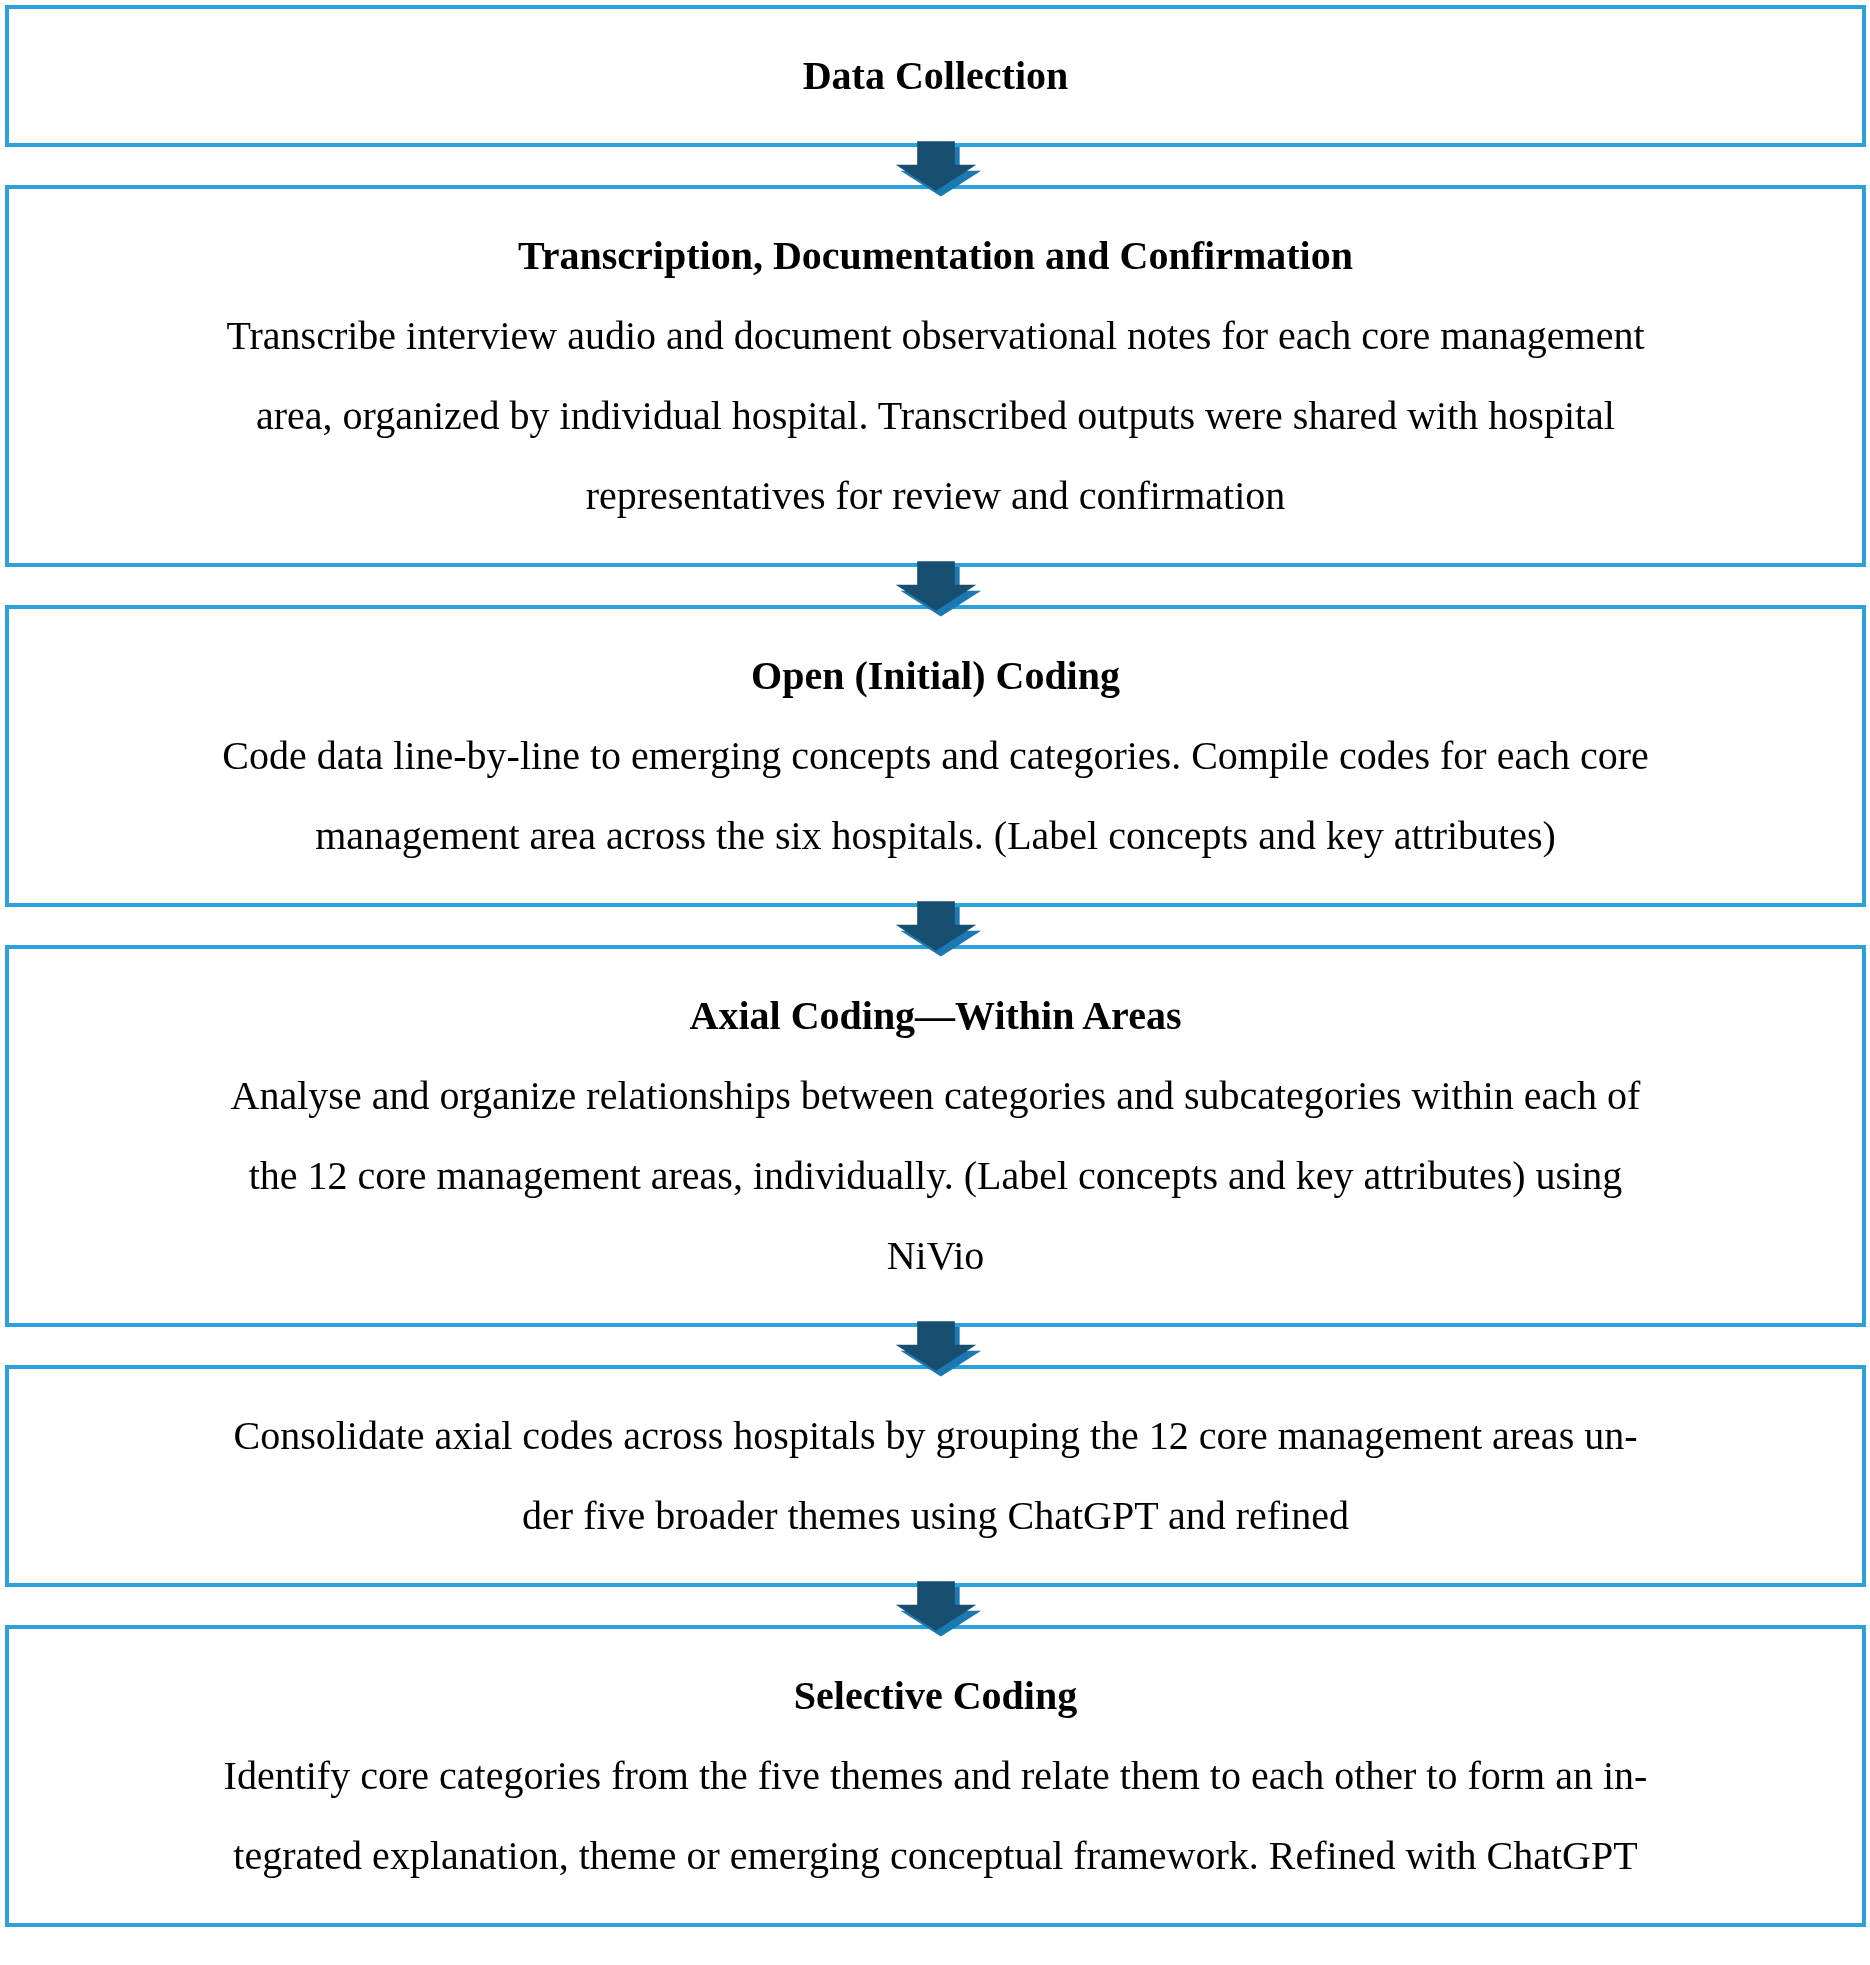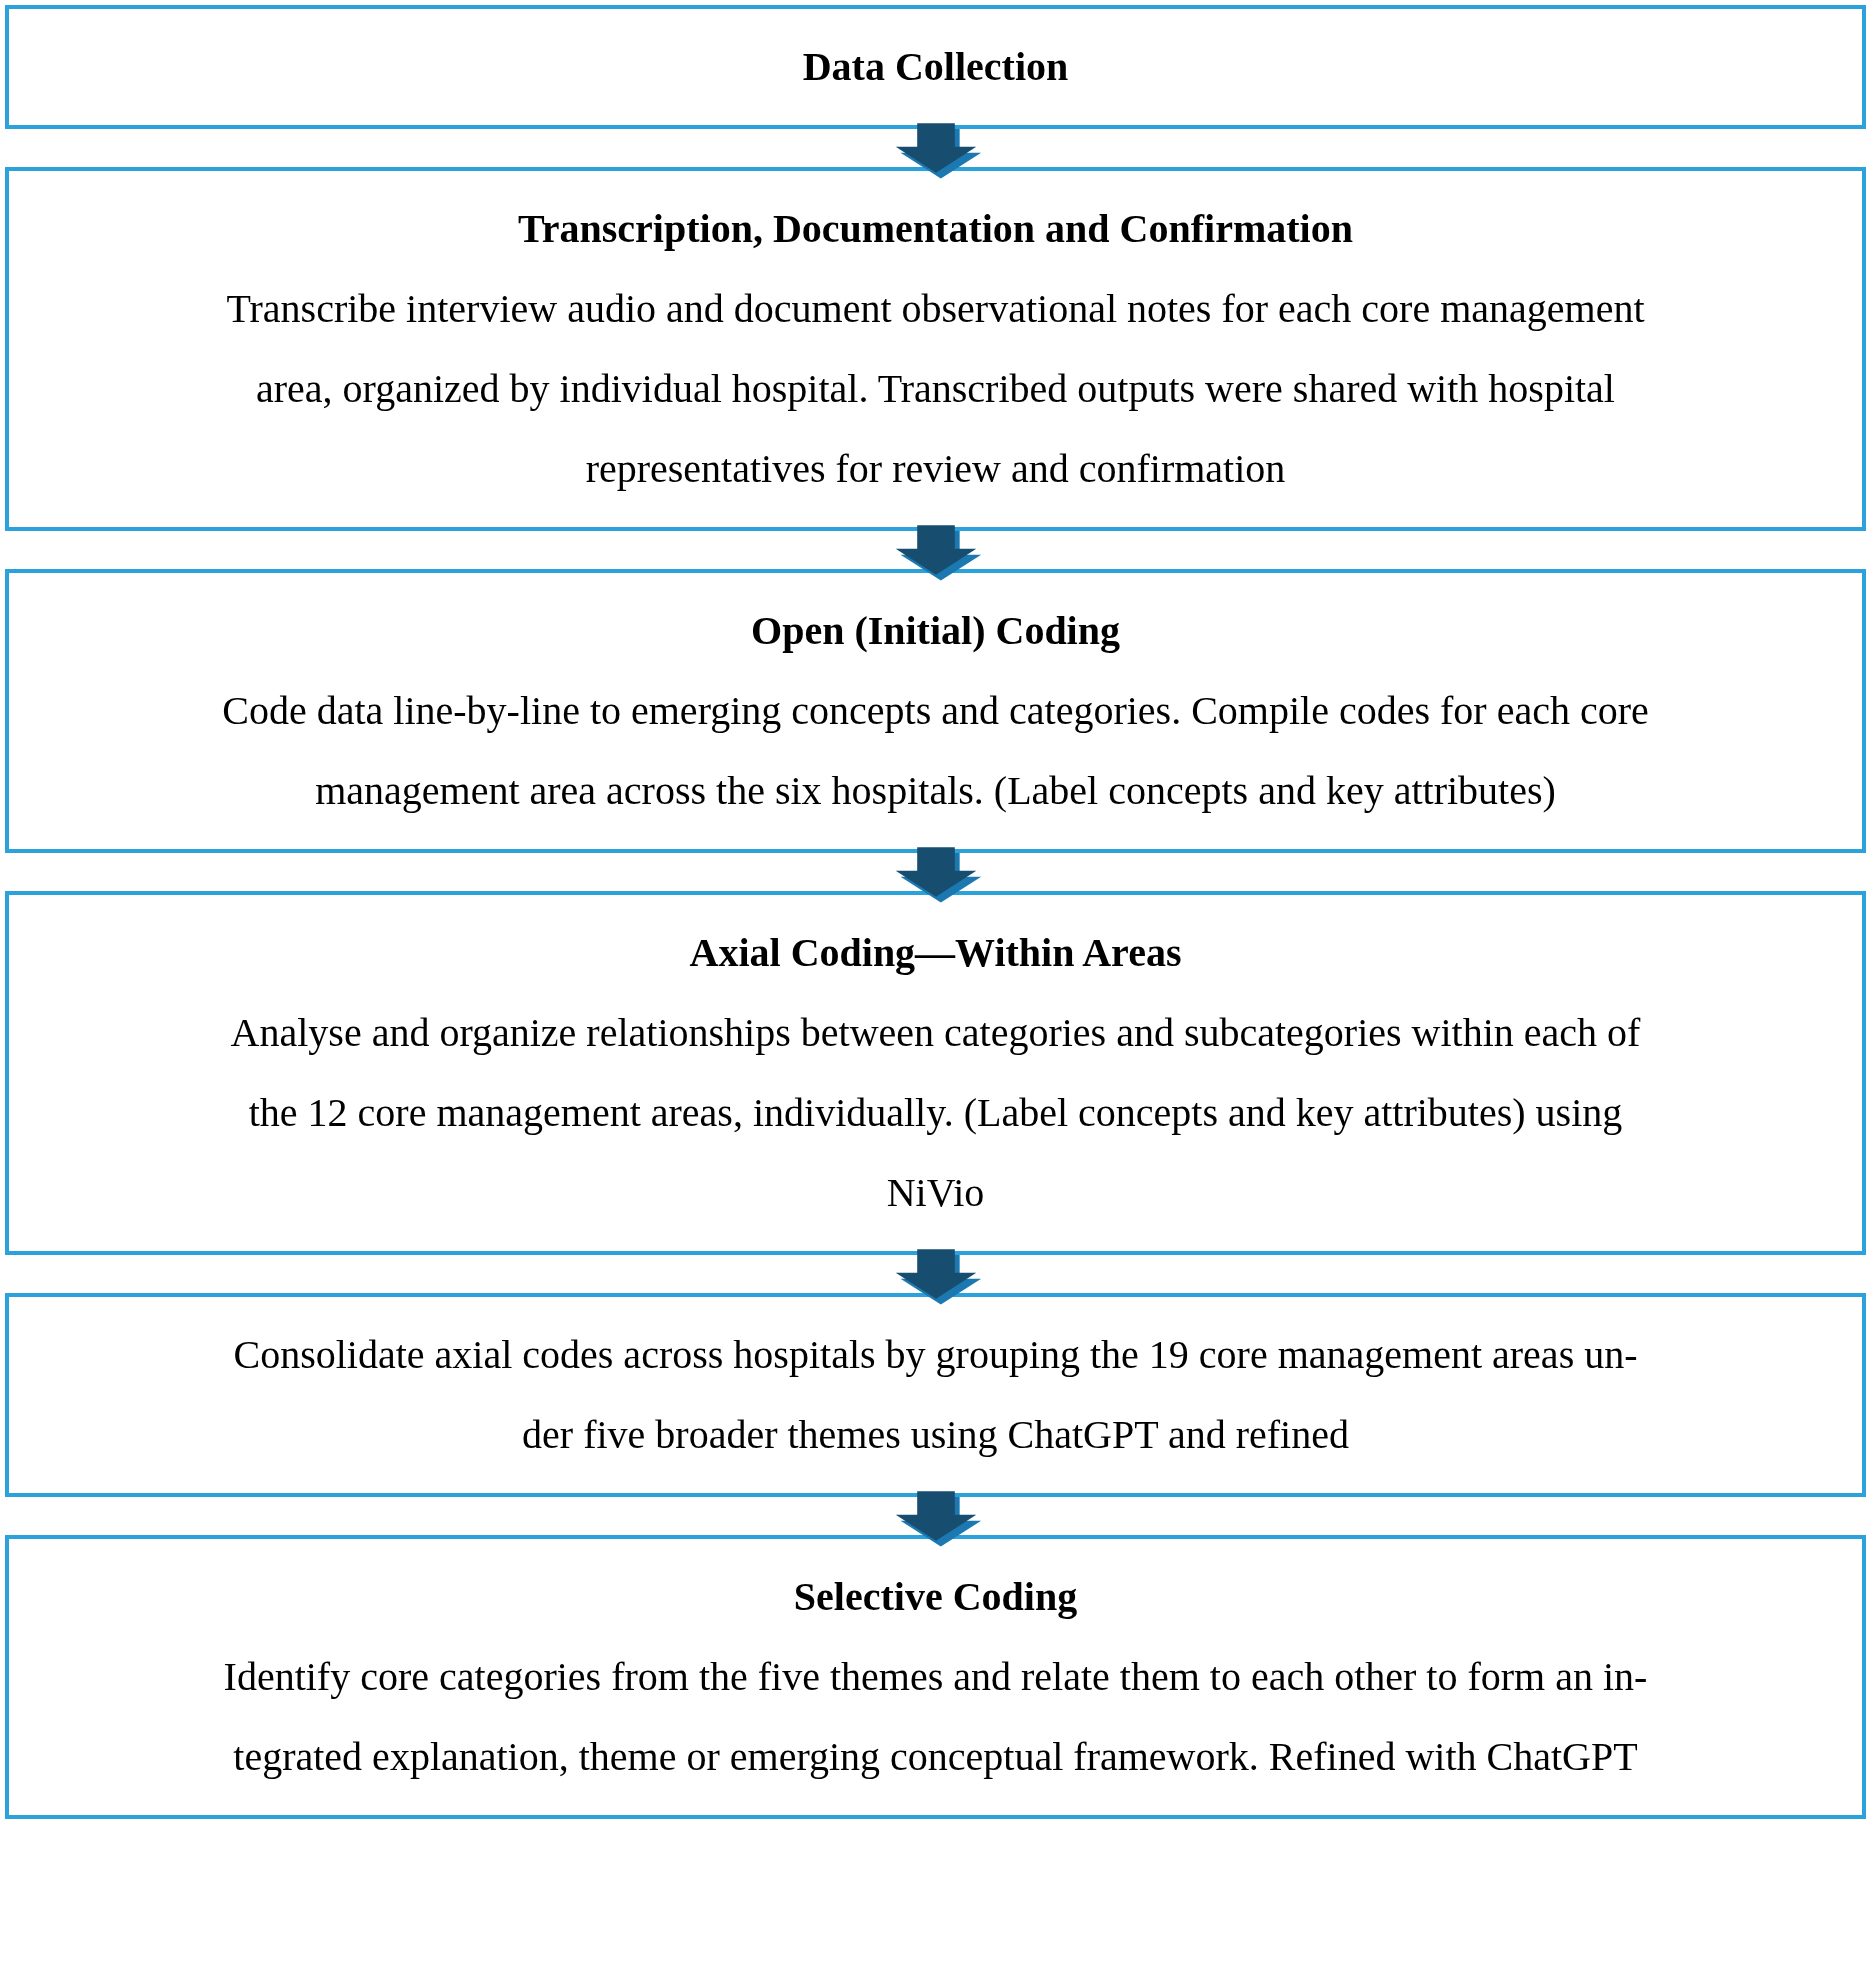--- a/index.html
+++ b/index.html
@@ -22,21 +22,21 @@
     background: var(--background);
     padding: 5.4px 5.4px;
     display: flex;
     flex-direction: column;
     font-family: "Liberation Serif", "DejaVu Serif", serif;
     color: var(--text);
   }
   .box {
     border: 4.8px solid var(--box-border);
     background: var(--background);
-    padding: 18px 38px;
+    padding: 27px 38px;
     text-align: center;
   }
   .box-title {
     margin: 0;
     font-size: 40px;
     line-height: 80px;
     font-weight: bold;
   }
   .box-body {
     margin: 0;
@@ -118,21 +118,21 @@
 NiVio</p>
   </section>
 
   <div class="arrow-gap">
     <svg class="arrow-svg" viewBox="0 0 160 96">
         <use href="#fat-arrow"></use>
       </svg>
   </div>
 
   <section class="box">
-    <p class="box-body">Consolidate axial codes across hospitals by grouping the 19 core management areas un-
+    <p class="box-body">Consolidate axial codes across hospitals by grouping the 12 core management areas un-
 der five broader themes using ChatGPT and refined</p>
   </section>
 
   <div class="arrow-gap">
     <svg class="arrow-svg" viewBox="0 0 160 96">
         <use href="#fat-arrow"></use>
       </svg>
   </div>
 
   <section class="box">

